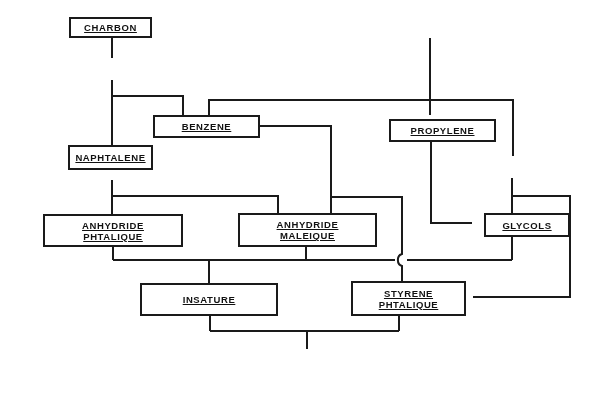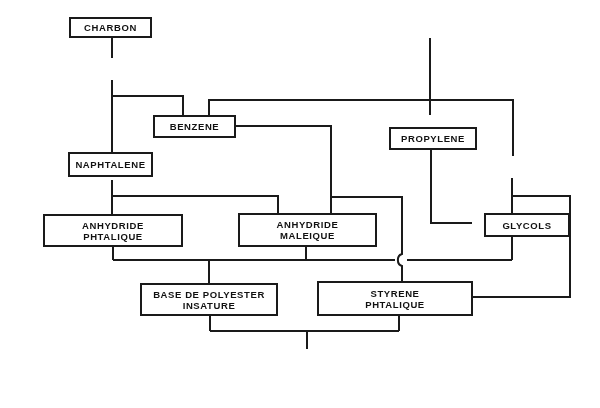--- a/index.html
+++ b/index.html
@@ -23,20 +23,21 @@
     flex-direction:column;
     align-items:center;
     justify-content:center;
     font-weight:bold;
     font-size:9.5px;
     line-height:11px;
     letter-spacing:0.6px;
     color:#111111;
     text-align:center;
     white-space:nowrap;
+    text-decoration:underline;
   }
 </style>
 </head>
 <body>
 
 <div class="stage">
 
   <svg class="wires" width="600" height="408" viewBox="0 0 600 408" fill="none" stroke="#1a1a1a" stroke-width="2">
 
     <path d="M112 38 L112 58"></path>
@@ -79,51 +80,50 @@
     <path d="M210 331 L399 331"></path>
     <path d="M307 331 L307 349"></path>
   </svg>
 
   <div class="node" style="left:69px;top:17px;width:83px;height:21px">
     <span>CHARBON</span>
   </div>
 
 
 
-  <div class="node" style="left:153px;top:115px;width:83px;height:23px">
+  <div class="node" style="left:153px;top:115px;width:107px;height:23px">
     <span>BENZENE</span>
   </div>
 
-  <div class="node" style="left:389px;top:127px;width:88px;height:23px">
+  <div class="node" style="left:389px;top:119px;width:107px;height:23px">
     <span>PROPYLENE</span>
   </div>
 
-  <div class="node" style="left:68px;top:152px;width:85px;height:25px">
+  <div class="node" style="left:68px;top:145px;width:85px;height:25px">
     <span>NAPHTALENE</span>
   </div>
 
 
   <div class="node" style="left:43px;top:214px;width:140px;height:33px">
     <span>ANHYDRIDE</span>
     <span>PHTALIQUE</span>
   </div>
 
   <div class="node" style="left:238px;top:213px;width:139px;height:34px">
     <span>ANHYDRIDE</span>
     <span>MALEIQUE</span>
   </div>
 
   <div class="node" style="left:484px;top:213px;width:86px;height:24px">
     <span>GLYCOLS</span>
   </div>
 
   <div class="node" style="left:140px;top:283px;width:138px;height:33px">
-    <span>BASE DE POLYESTER</span>
     <span>INSATURE</span>
   </div>
 
-  <div class="node" style="left:317px;top:281px;width:156px;height:35px">
+  <div class="node" style="left:351px;top:281px;width:115px;height:35px">
     <span>STYRENE</span>
     <span>PHTALIQUE</span>
   </div>
 
 
 </div>
 
 </body></html>

